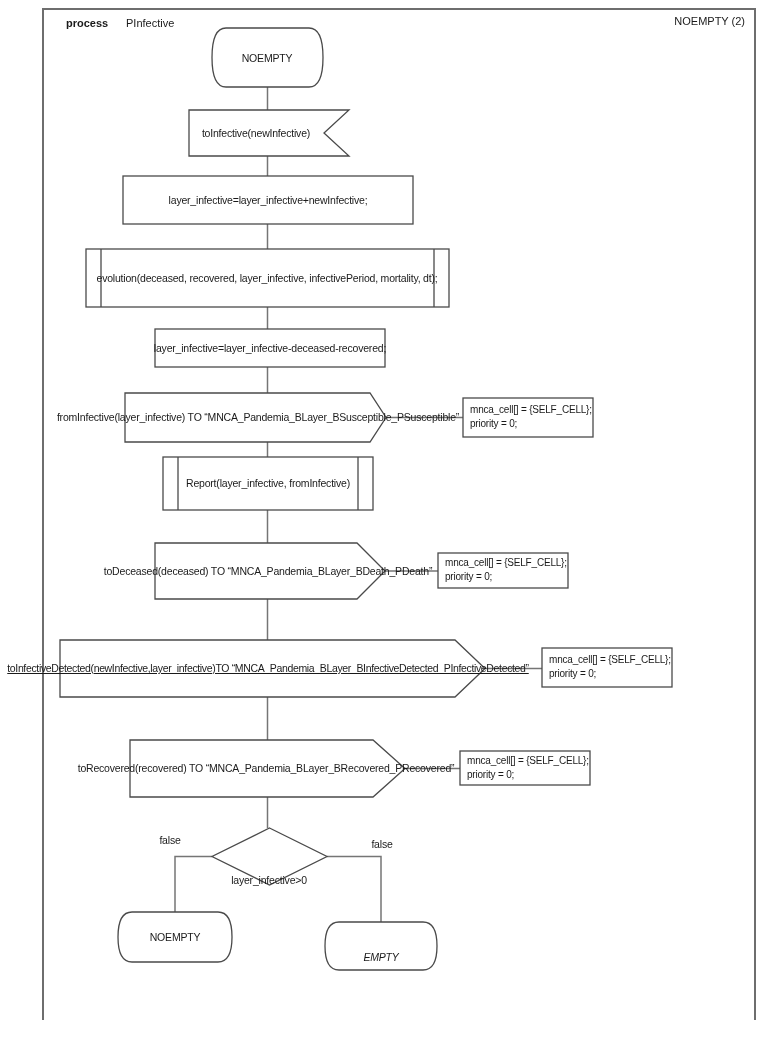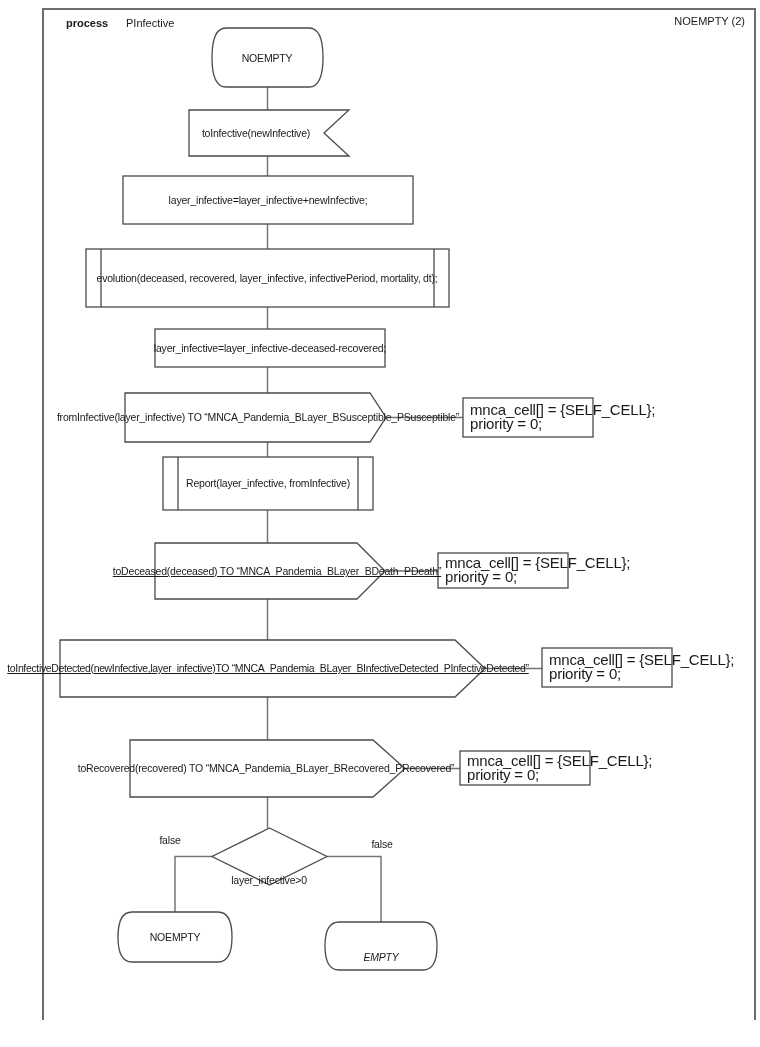--- a/index.html
+++ b/index.html
@@ -9,21 +9,21 @@
   }
   #geom{position:absolute;left:0;top:0;width:760px;height:1047px;}
   .lbl{
     position:absolute;transform:translate(-50%,-50%);
     font-size:10.5px;letter-spacing:-0.2px;white-space:nowrap;
     text-align:center;pointer-events:none;
   }
   .hdr{position:absolute;font-size:11px;white-space:nowrap;}
   .bold{font-weight:bold;}
   .comment-text{
-    position:absolute;font-size:15px;letter-spacing:-0.2px;
+    position:absolute;font-size:10px;letter-spacing:-0.2px;
     line-height:14px;white-space:nowrap;text-align:left;
   }
   .node{position:absolute;}
 </style>
 </head>
 <body>
 
 <div id="canvas">
 
   <svg id="geom" viewBox="0 0 760 1047" xmlns="http://www.w3.org/2000/svg">
@@ -111,21 +111,21 @@
       <div>mnca_cell[] = {SELF_CELL};</div>
       <div>priority = 0;</div>
     </div>
   </div>
 
   <div class="node" style="left:163px;top:457px;width:210px;height:53px;">
     <span class="lbl" style="left:105px;top:26px;position:absolute;">Report(layer_infective, fromInfective)</span>
   </div>
 
   <div class="node" style="left:155px;top:543px;width:230px;height:56px;">
-    <span class="lbl" style="left:122px;top:28px;position:absolute;text-decoration:underline;">toDeceased(deceased) TO “MNCA_Pandemia_BLayer_BDeath_PDeath”</span>
+    <span class="lbl" style="left:113px;top:28px;position:absolute;">toDeceased(deceased) TO “MNCA_Pandemia_BLayer_BDeath_PDeath”</span>
   </div>
 
   <div class="node" style="left:438px;top:553px;width:130px;height:35px;">
     <div class="comment-text" style="left:7px;top:3px;">
       <div>mnca_cell[] = {SELF_CELL};</div>
       <div>priority = 0;</div>
     </div>
   </div>
 
   <div class="node" style="left:60px;top:640px;width:425px;height:57px;">

